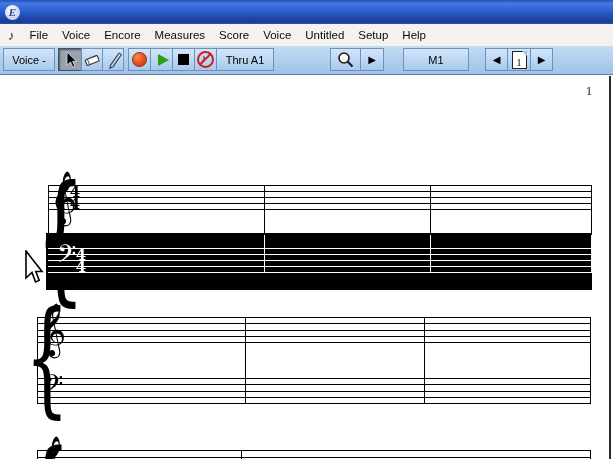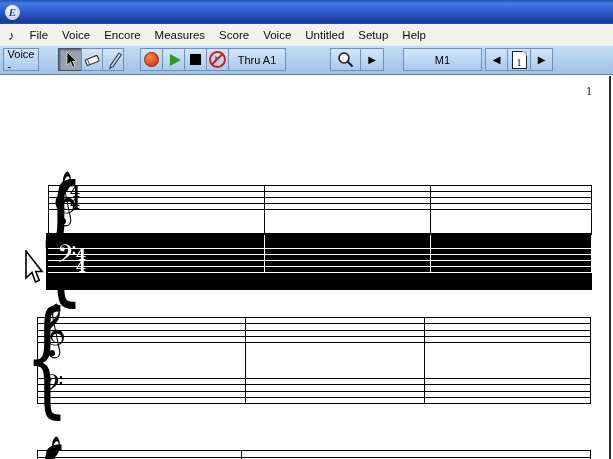--- a/index.html
+++ b/index.html
@@ -85,21 +85,21 @@
         <span class="menu-item">Score</span>
         <span class="menu-item">Voice</span>
         <span class="menu-item">Untitled</span>
         <span class="menu-item">Setup</span>
         <span class="menu-item">Help</span>
       </span>
   </div>
 
   <div class="toolbar">
     <div class="tb-group" style="left:3px">
-      <div class="tb-btn label" style="width:36px">Voice -</div>
+      <div class="tb-btn label" style="width:52px">Voice -</div>
     </div>
 
     <div class="tb-group" style="left:58px">
       <div class="tb-btn pressed" style="width:24px">
         <svg width="16" height="18" viewBox="0 0 16 18">
           <path d="M5,1 L5,14 L8.6,11 L10.8,16.2 L12.8,15.3 L10.6,10.3 L14.4,10.3 Z" fill="#000" stroke="#f4f4f4" stroke-width="0.7"></path>
         </svg>
       </div>
       <div class="tb-btn" style="width:22px">
         <svg width="18" height="16" viewBox="0 0 18 16">
@@ -112,21 +112,21 @@
       <div class="tb-btn" style="width:22px">
         <svg width="18" height="18" viewBox="0 0 18 18">
           <line x1="6" y1="15" x2="15" y2="2" stroke="#333" stroke-width="1.1"></line>
           <line x1="8.5" y1="16.5" x2="17.5" y2="3.5" stroke="#333" stroke-width="1.1"></line>
           <path d="M6,15 L8.5,16.5 L5,18.3 Z" fill="#333"></path>
           <line x1="15" y1="2" x2="17.5" y2="3.5" stroke="#333" stroke-width="1"></line>
         </svg>
       </div>
     </div>
 
-    <div class="tb-group" style="left:140px">
+    <div class="tb-group" style="left:128px">
       <div class="tb-btn">
         <span class="rec"></span>
       </div>
       <div class="tb-btn">
         <span class="play-tri"></span>
       </div>
       <div class="tb-btn">
         <span class="stop-sq"></span>
       </div>
       <div class="tb-btn">
@@ -145,21 +145,21 @@
           <circle cx="7" cy="7" r="5" fill="#fdfdf6" stroke="#1a1a1a" stroke-width="1.6"></circle>
           <line x1="10.8" y1="10.8" x2="15.5" y2="15.5" stroke="#1a1a1a" stroke-width="2"></line>
         </svg>
       </div>
       <div class="tb-btn" style="width:24px">
         <span class="tri-glyph">▶</span>
       </div>
     </div>
 
     <div class="tb-group" style="left:403px">
-      <div class="tb-btn label" style="width:79px">M1</div>
+      <div class="tb-btn label" style="width:66px">M1</div>
     </div>
 
     <div class="tb-group" style="left:485px">
       <div class="tb-btn">
         <span class="tri-glyph">◀</span>
       </div>
       <div class="tb-btn" style="width:24px">
         <span class="doc-icon">
           <span class="doc-fold"></span>
           <span class="doc-num">1</span>

